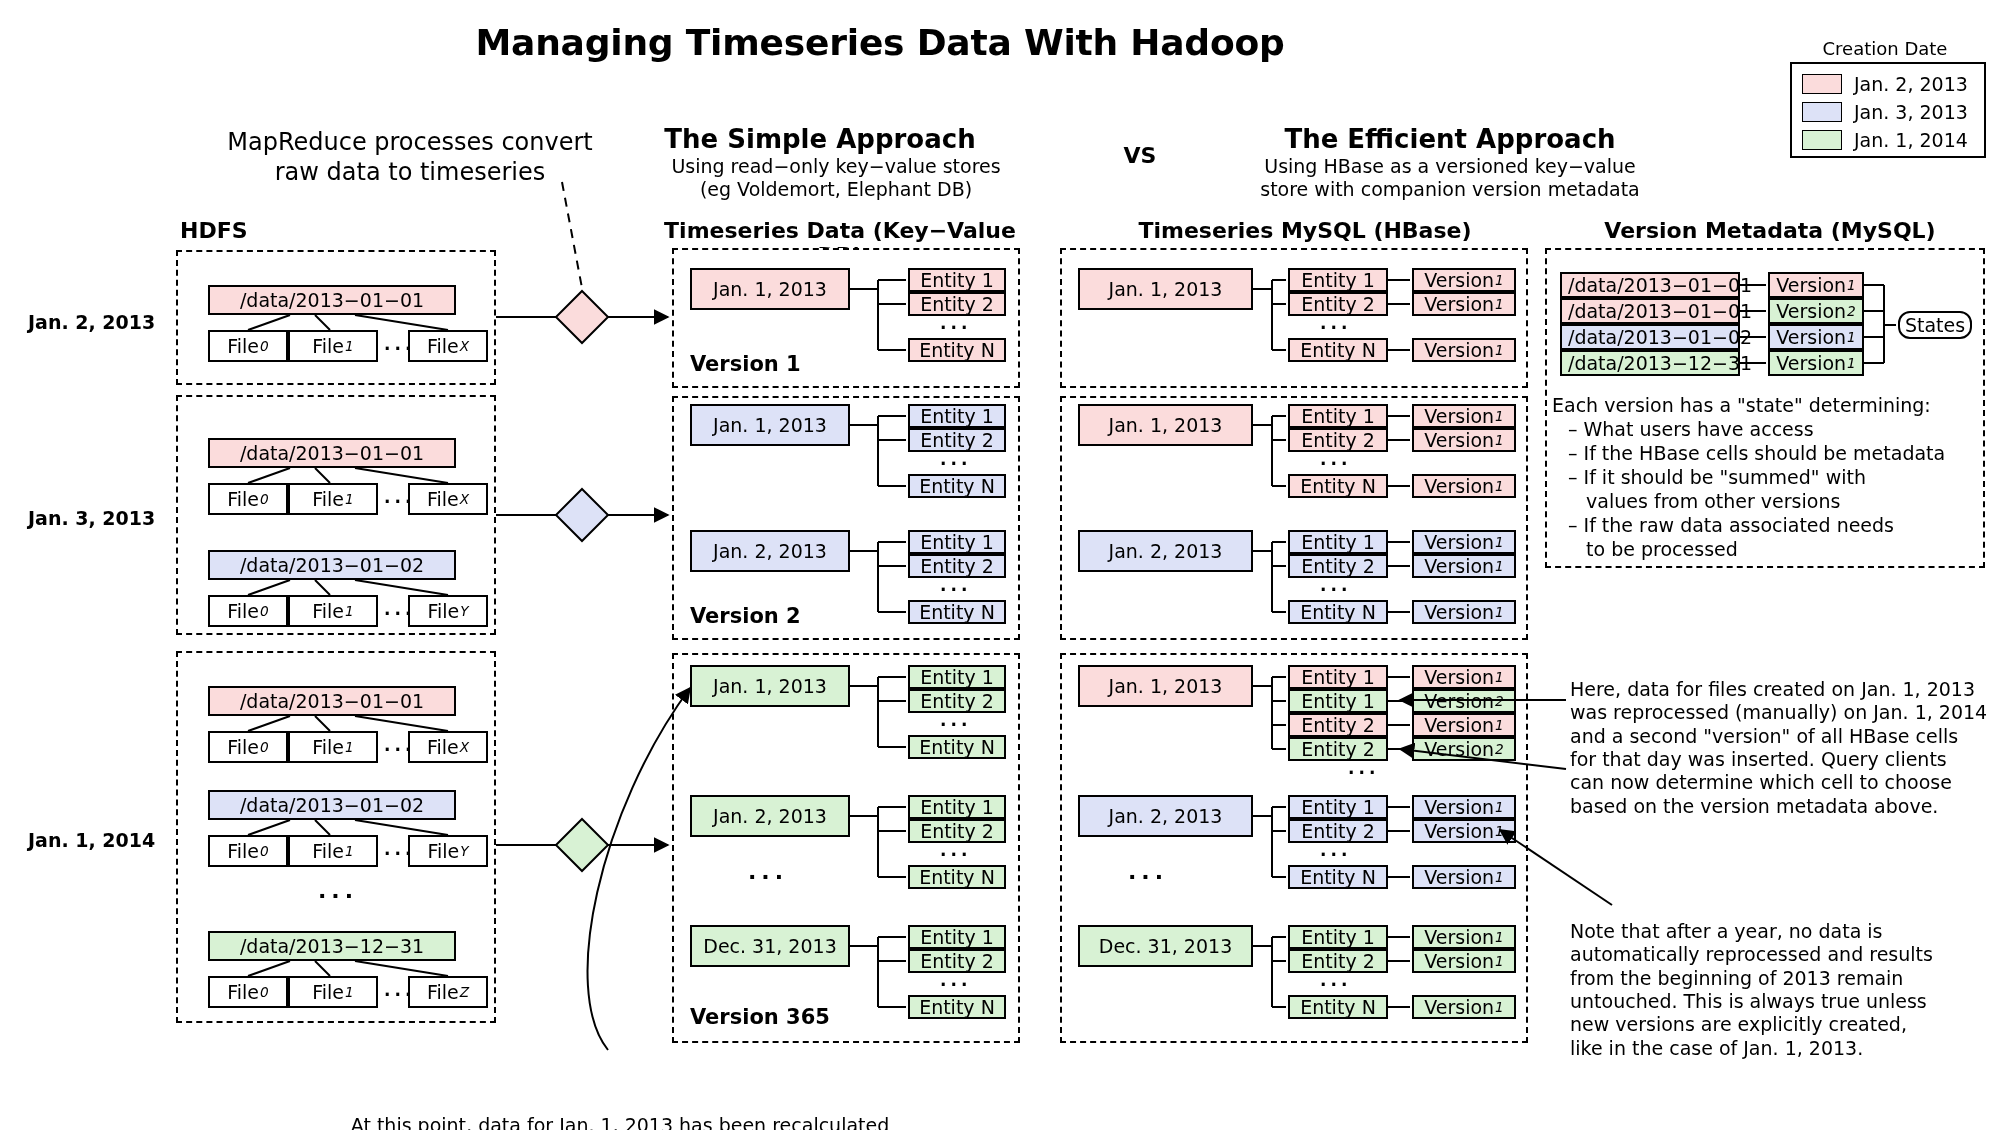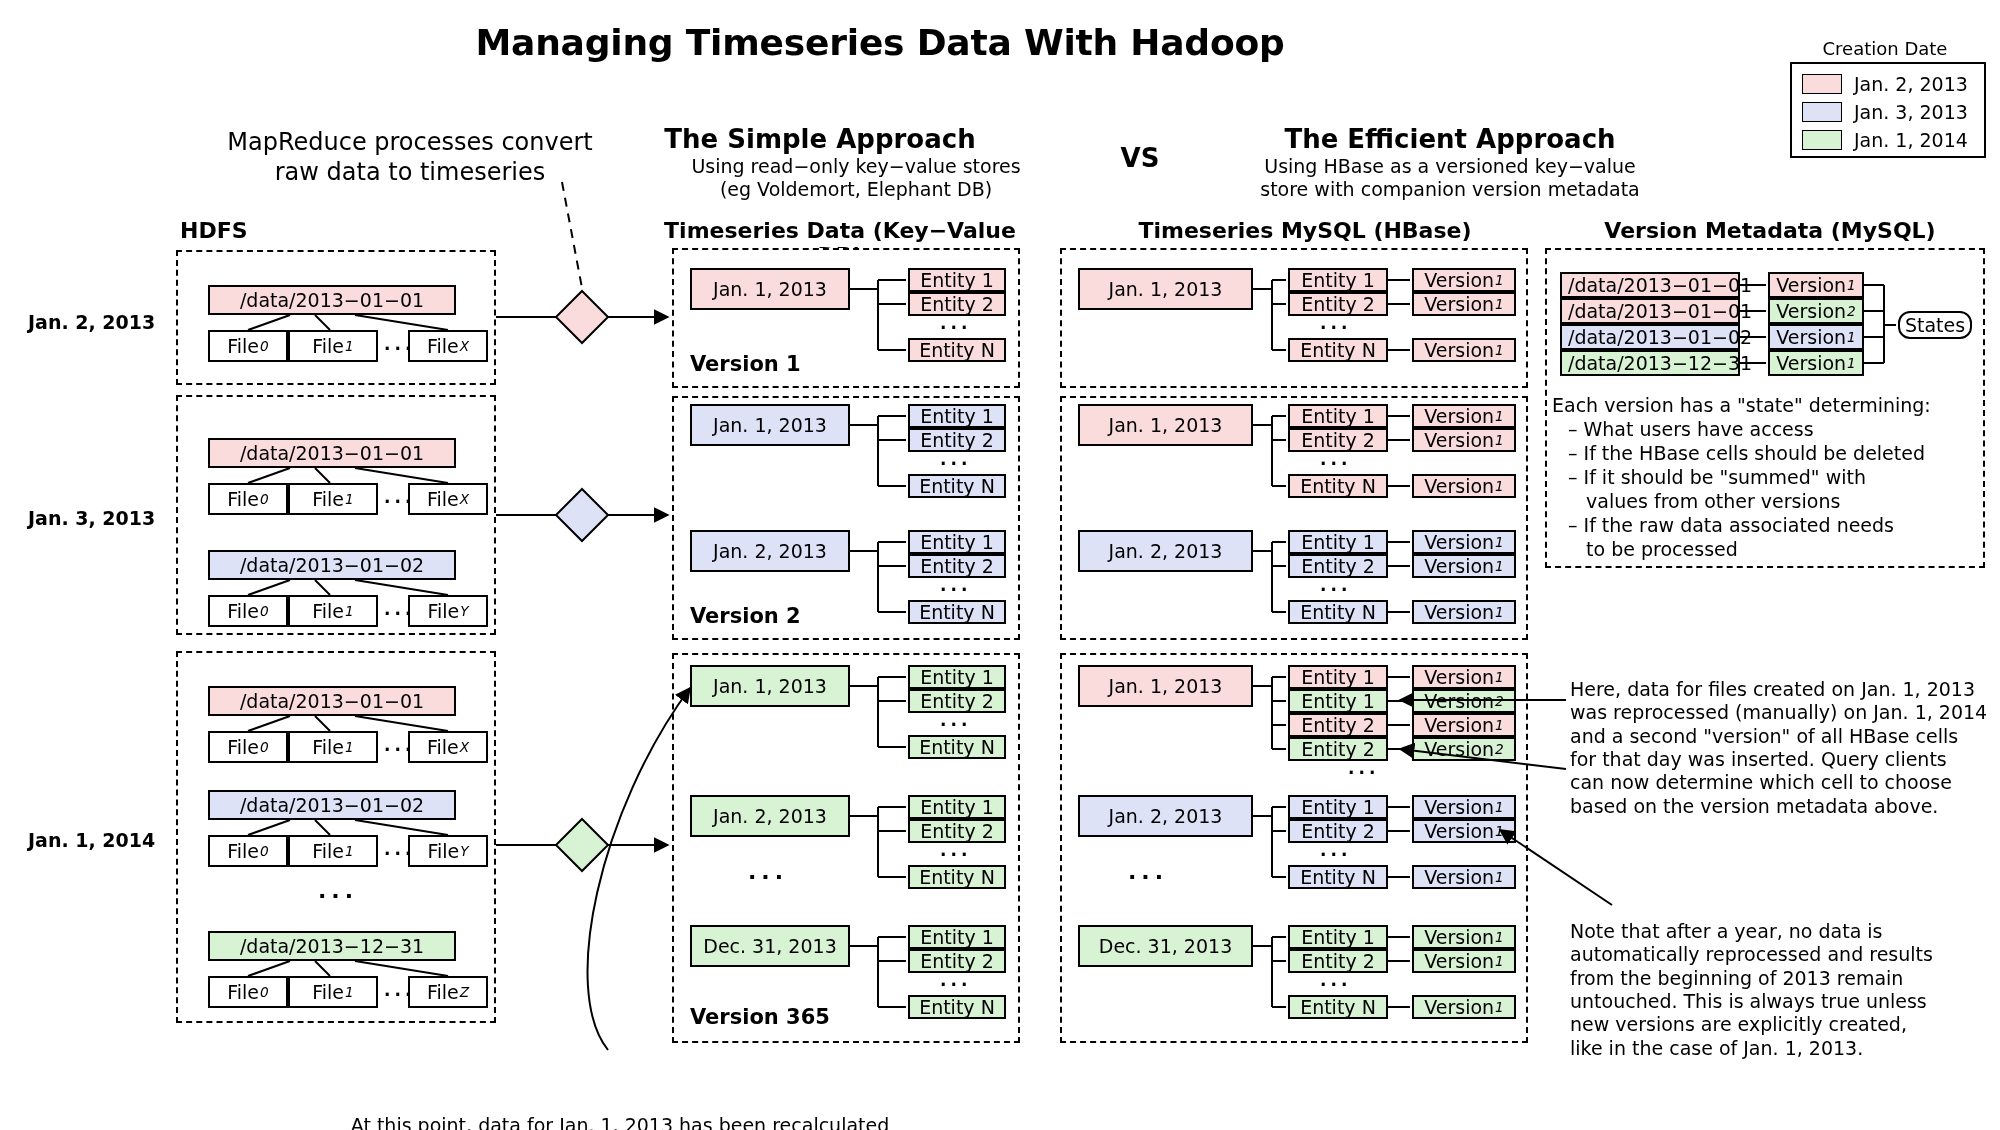--- a/index.html
+++ b/index.html
@@ -77,23 +77,23 @@
   </div>
   <div class="legend-row">
     <span class="legend-swatch green"></span>
     <span class="legend-label">Jan. 1, 2014</span>
   </div>
 </div>
 
 <div class="abs note note-c" id="mapreduce-note" style="left:200px; top:128px; width:420px; font-size:24px;">MapReduce processes convert<br>raw data to timeseries</div>
 
 <div class="abs col-title" style="left:640px; top:124px; width:360px;text-align:center;">The Simple Approach</div>
-<div class="abs col-sub" style="left:666px; top:155px; width:380px;">Using read−only key−value stores<br>(eg Voldemort, Elephant DB)</div>
-
-<div class="abs" style="left:1100px; top:143px; width:80px; text-align:center; font-size:26px; font-weight:bold;">VS</div>
+<div class="abs col-sub" style="left:646px; top:155px; width:380px;">Using read−only key−value stores<br>(eg Voldemort, Elephant DB)</div>
+
+<div class="abs" style="left:1100px; top:143px; width:80px; text-align:center; font-size:22px; font-weight:bold;">VS</div>
 
 <div class="abs col-title" style="left:1240px; top:124px; width:420px;">The Efficient Approach</div>
 <div class="abs col-sub" style="left:1230px; top:155px; width:440px;">Using HBase as a versioned key−value<br>store with companion version metadata</div>
 
 <div class="abs panel-head" style="left:180px; top:218px; width:160px; text-align:left;">HDFS</div>
 <div class="abs panel-head" style="left:640px; top:218px; width:400px;">Timeseries Data (Key−Value DB)</div>
 <div class="abs panel-head" style="left:1085px; top:218px; width:440px;">Timeseries MySQL (HBase)</div>
 <div class="abs panel-head" style="left:1560px; top:218px; width:420px;">Version Metadata (MySQL)</div>
 
 <div class="abs row-date-label" style="left:28px; top:311px; width:150px;">Jan. 2, 2013</div>
@@ -254,21 +254,21 @@
 
 <div class="abs bx thick pink" style="left:1768px; top:272px; width:96px; height:26px;">Version<span class="sub">1</span></div>
 <div class="abs bx thick green" style="left:1768px; top:298px; width:96px; height:26px;">Version<span class="sub">2</span></div>
 <div class="abs bx thick blue" style="left:1768px; top:324px; width:96px; height:26px;">Version<span class="sub">1</span></div>
 <div class="abs bx thick green" style="left:1768px; top:350px; width:96px; height:26px;">Version<span class="sub">1</span></div>
 
 <div class="abs bx thick" style="left:1898px; top:311px; width:74px; height:28px; border-radius:12px;">States</div>
 
 <div class="abs note" style="left:1552px; top:394px; width:430px;">Each version has a "state" determining:</div>
 <div class="abs note" style="left:1568px; top:418px; width:430px;">– What users have access</div>
-<div class="abs note" style="left:1568px; top:442px; width:430px;">– If the HBase cells should be deleted</div>
+<div class="abs note" style="left:1568px; top:442px; width:430px;">– If the HBase cells should be metadata</div>
 <div class="abs note" style="left:1568px; top:466px; width:430px;">– If it should be "summed" with</div>
 <div class="abs note" style="left:1568px; top:490px; width:430px; white-space:pre;">   values from other versions</div>
 <div class="abs note" style="left:1568px; top:514px; width:430px;">– If the raw data associated needs</div>
 <div class="abs note" style="left:1568px; top:538px; width:430px; white-space:pre;">   to be processed</div>
 
 <div class="abs note" style="left:1570px; top:678px; width:420px;">Here, data for files created on Jan. 1, 2013<br>was reprocessed (manually) on Jan. 1, 2014<br>and a second "version" of all HBase cells<br>for that day was inserted.  Query clients<br>can now determine which cell to choose<br>based on the version metadata above.</div>
 <div class="abs note" style="left:1570px; top:920px; width:420px;">Note that after a year, no data is<br>automatically reprocessed and results<br>from the beginning of 2013 remain<br>untouched.  This is always true unless<br>new versions are explicitly created,<br>like in the case of Jan. 1, 2013.</div>
 
 <div class="abs note note-c" style="left:300px; top:1114px; width:640px;">At this point, data for Jan. 1, 2013 has been recalculated<br>365 times, with little or no change likely each time</div>
 

